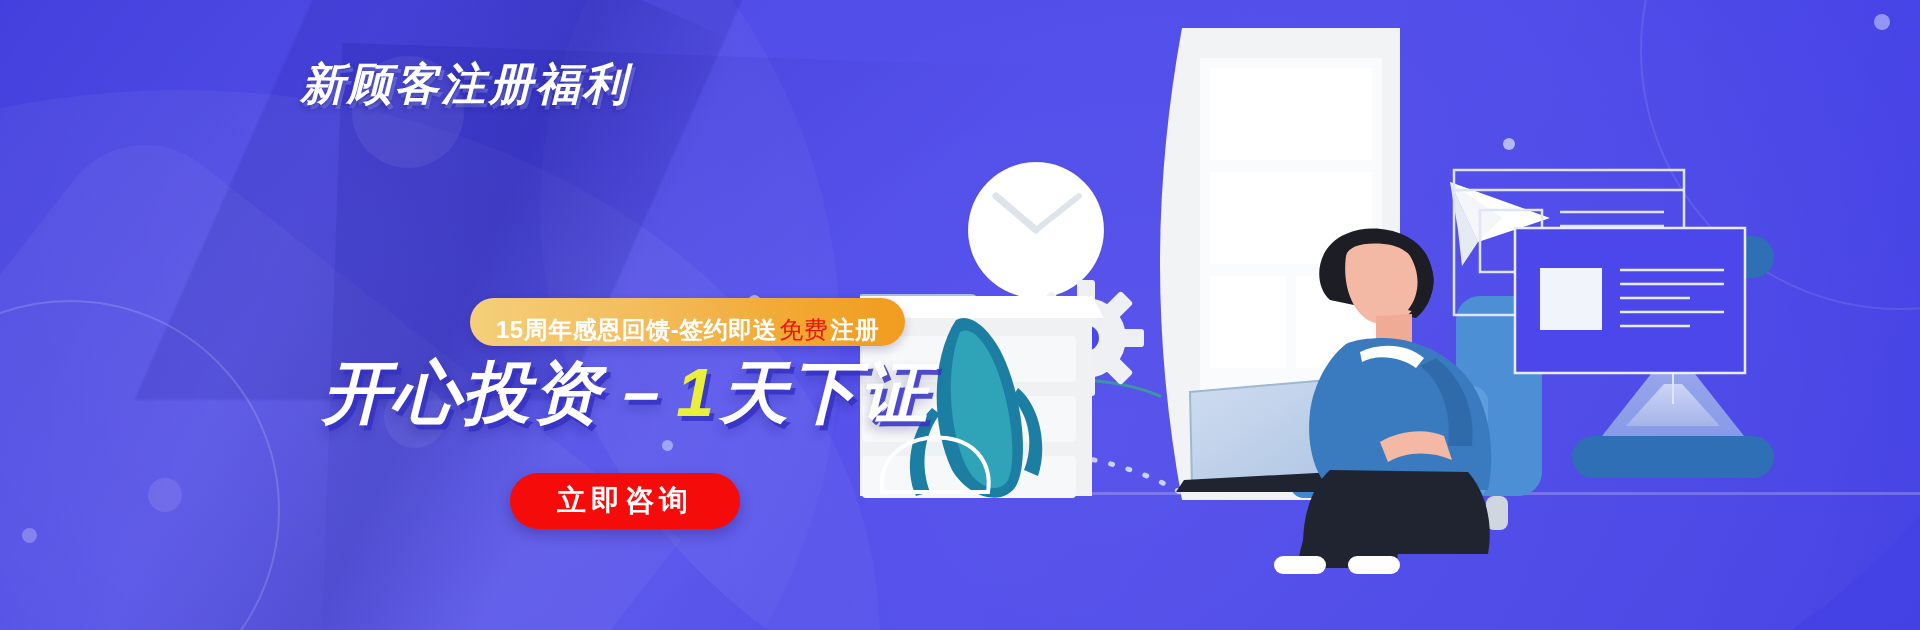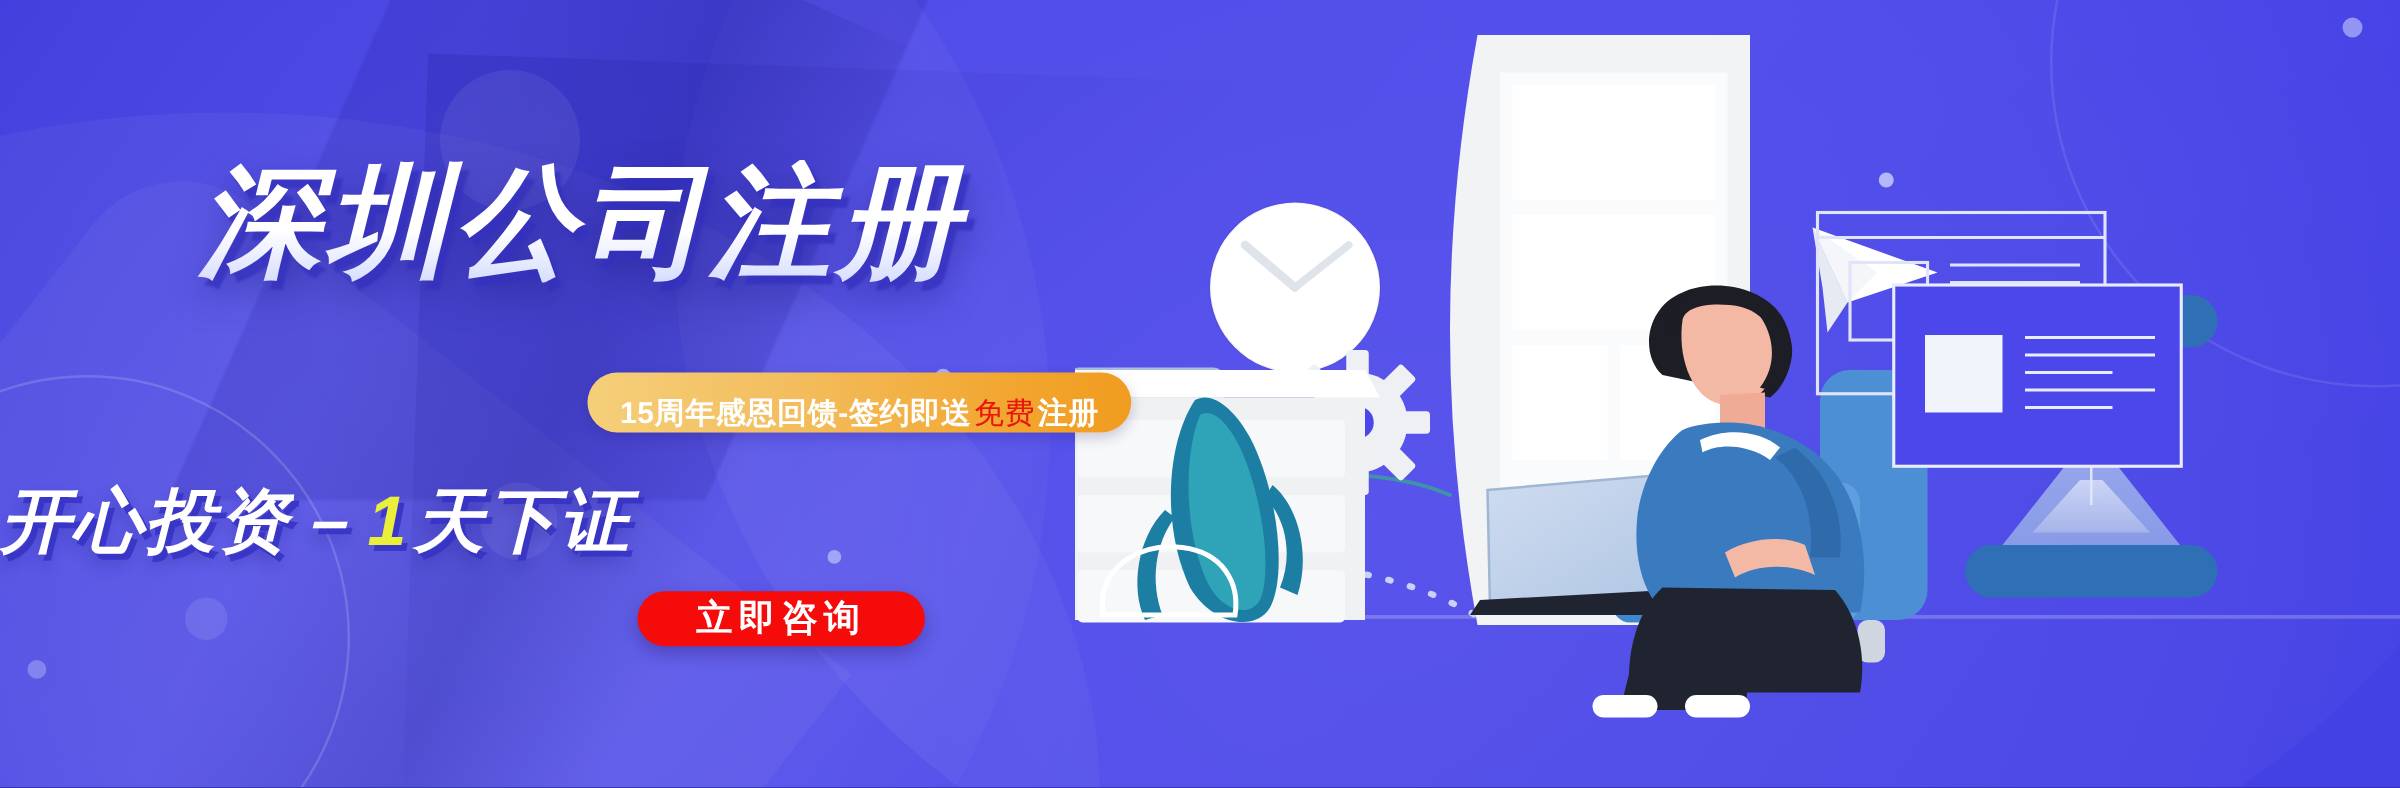--- a/index.html
+++ b/index.html
@@ -117,39 +117,39 @@
     box-shadow:0 4px 10px rgba(30,24,120,.22);
     white-space:nowrap;
   }
   .pill-text{
     font-size:24px; font-weight:700; color:#ffffff; letter-spacing:.5px;
   }
   .pill-em{ color:#e8140f; font-weight:400; padding:0 2px; }
 
   .tagline{
     position:absolute;
-    top:389px; left:0; width:930px;
-    text-align:left;
-    font-size:56px; line-height:1;
+    top:358px; left:0; width:930px;
+    text-align:right;
+    font-size:68px; line-height:1;
     font-weight:900; font-style:italic;
     letter-spacing:2px;
     white-space:nowrap;
     color:#ffffff;
     text-shadow:4px 5px 0 rgba(53,49,196,.85), 0 8px 12px rgba(20,16,110,.30);
   }
   .tagline .num{
     color:#eaf03a;
     text-shadow:4px 5px 0 rgba(53,49,196,.85);
     padding:0 4px;
   }
 
   .cta{
     position:absolute;
     top:473px; left:510px;
-    width:230px; height:44px;
+    width:230px; height:56px;
     border:none; cursor:pointer;
     border-radius:28px;
     background:#f60b0b;
     color:#ffffff;
     font-family:Liberation Mono, monospace;
     font-size:29px; font-weight:700; letter-spacing:5px;
     box-shadow:0 6px 14px rgba(30,10,90,.30);
   }
 
   
@@ -350,22 +350,22 @@
         <line x1="760" y1="284" x2="864" y2="284"></line>
         <line x1="760" y1="298" x2="830" y2="298"></line>
         <line x1="760" y1="312" x2="864" y2="312"></line>
         <line x1="760" y1="326" x2="830" y2="326"></line>
       </g>
     </svg>
   </div>
 
   <div class="copy">
 
-
-    <h1 class="headline">深圳公司注册</h1>
+    <div class="eyebrow">新顾客注册福利</div>
+
 
     <div class="pill">
       <span class="pill-text">15周年感恩回馈-签约即送</span>
         <span class="pill-text pill-em">免费</span>
         <span class="pill-text">注册</span>
     </div>
 
     <div class="tagline">
       <span>开心投资－</span><span class="num">1</span><span>天下证</span>
     </div>

